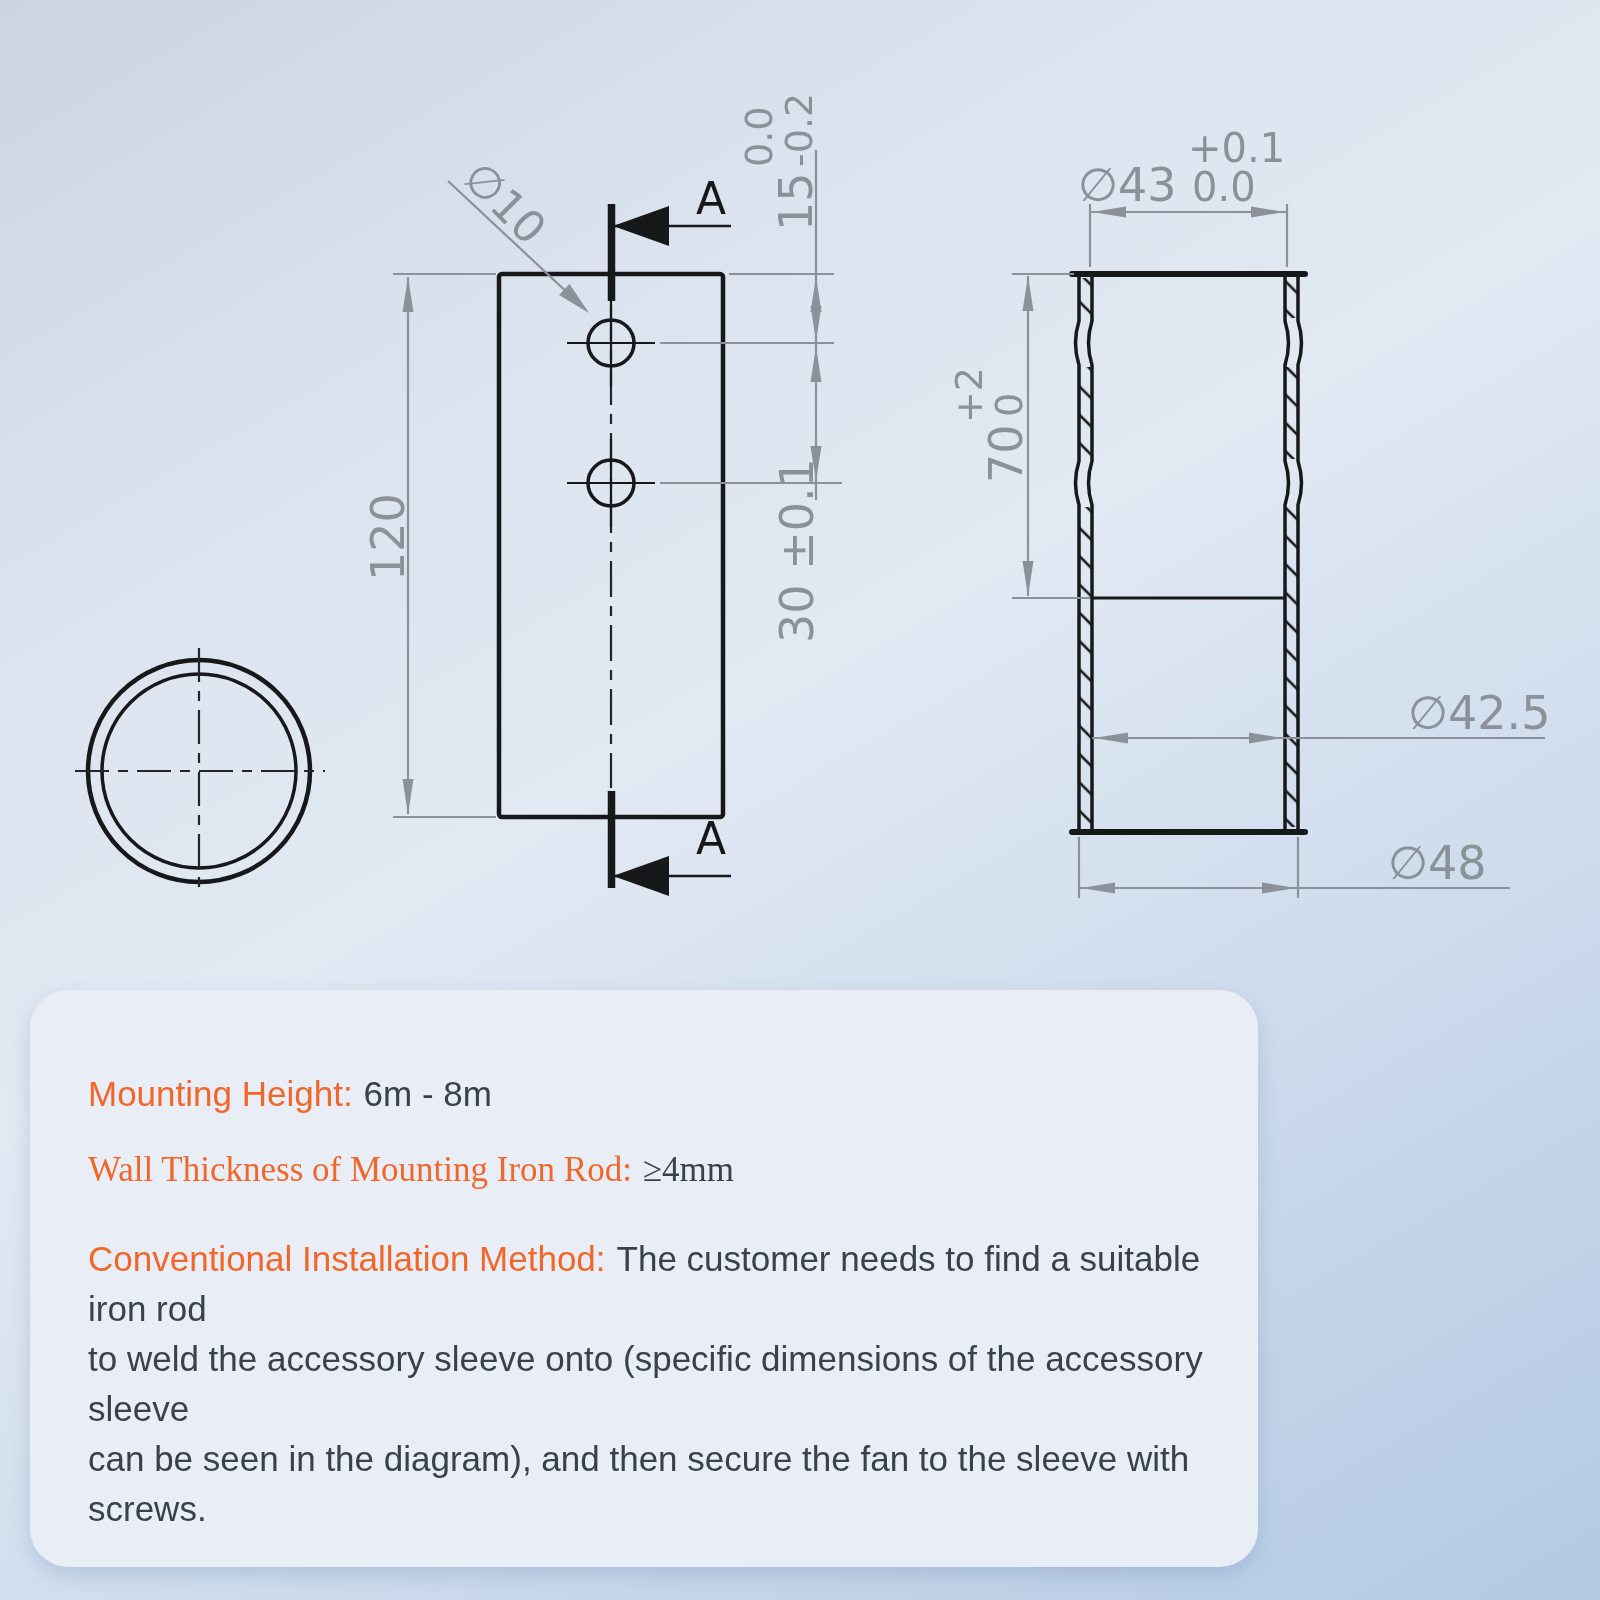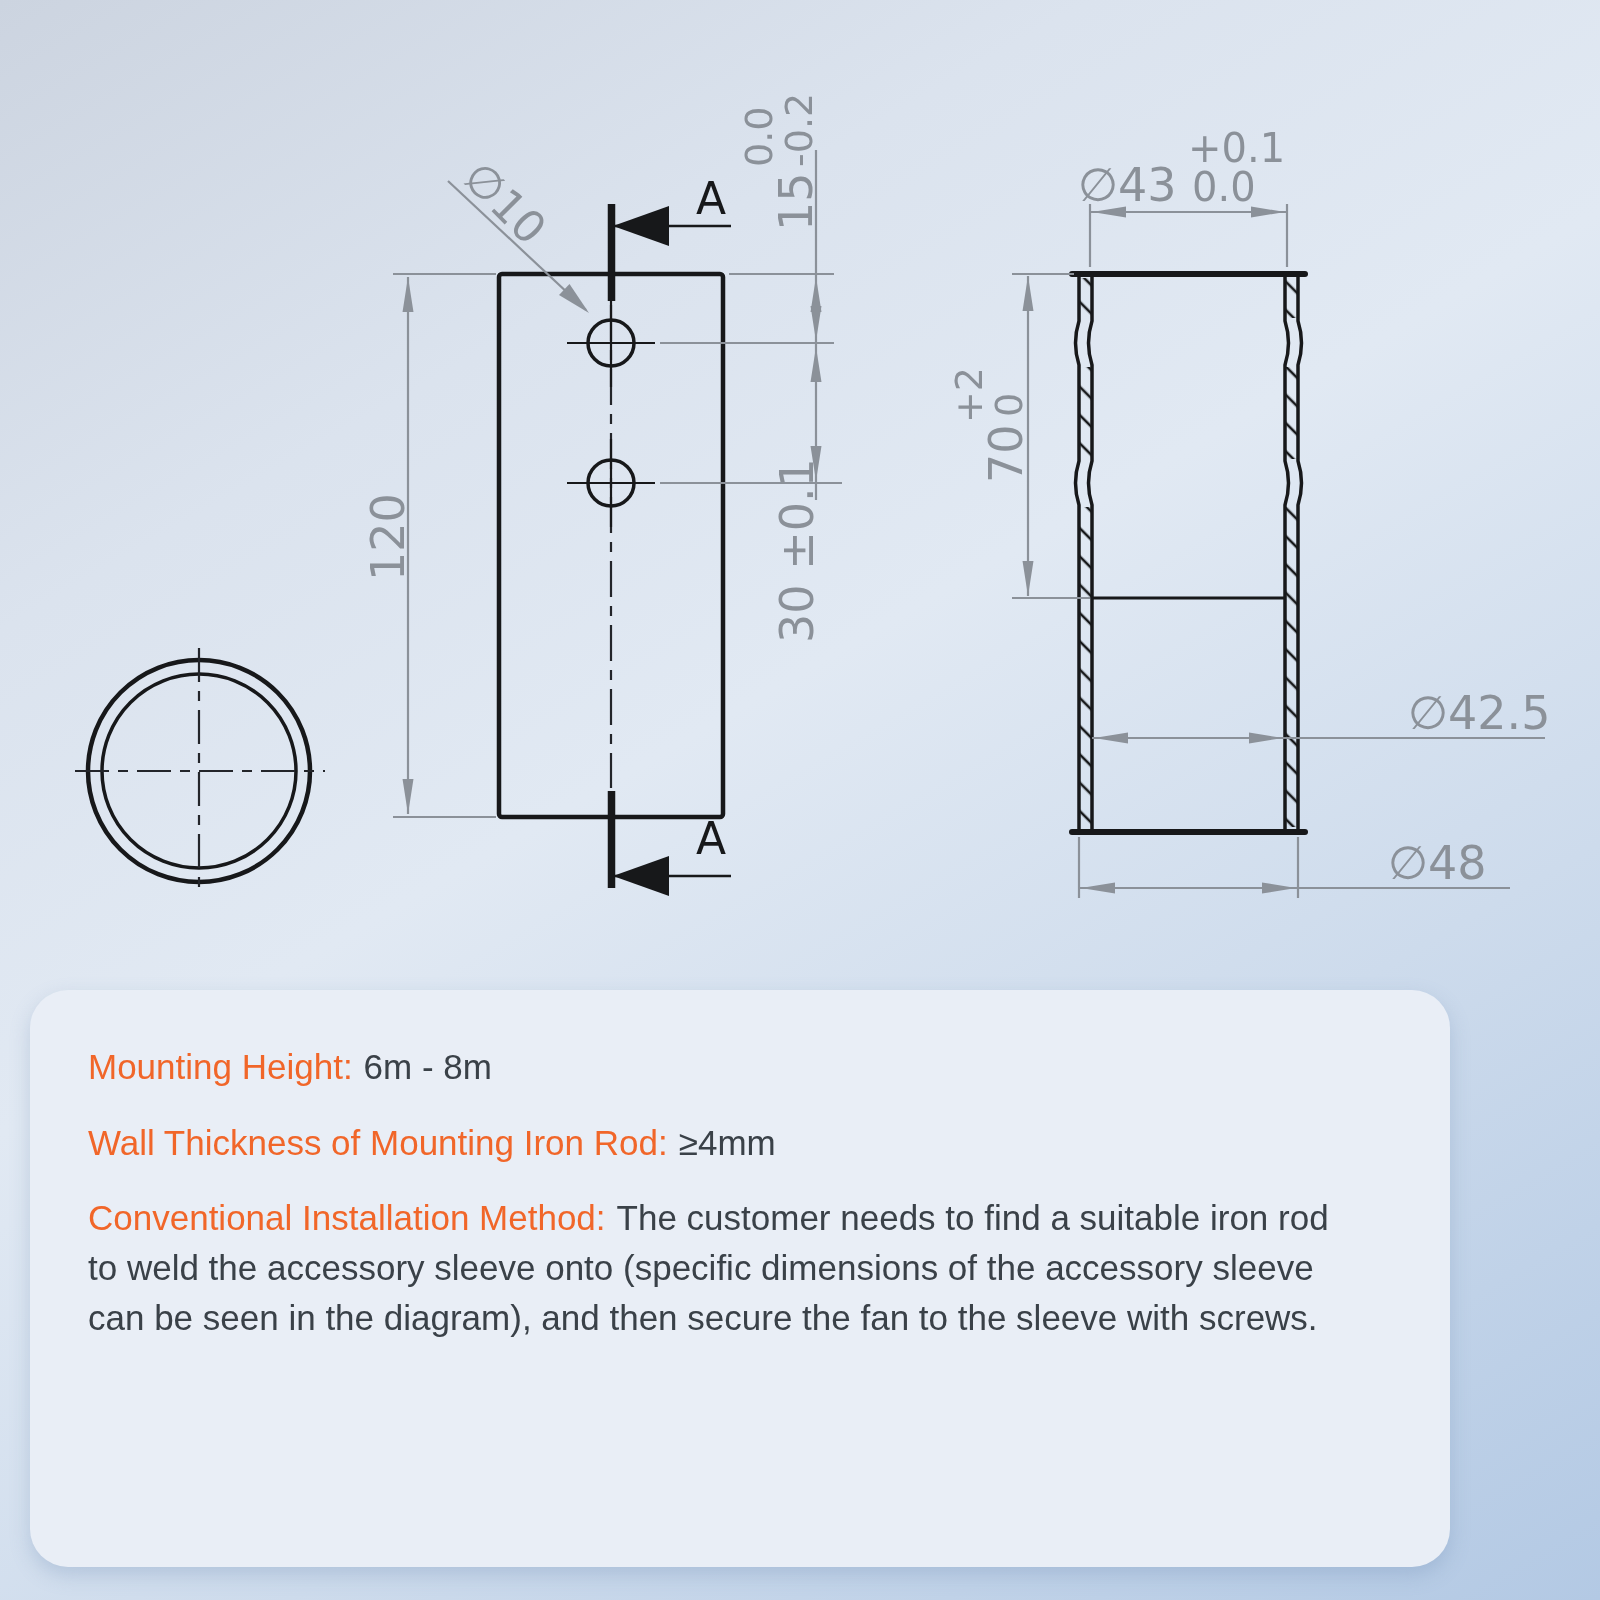--- a/index.html
+++ b/index.html
@@ -7,32 +7,32 @@
     width:1600px;height:1600px;
     font-family:"Liberation Sans", sans-serif;
     background:linear-gradient(150deg,#ccd4e0 0%,#dbe3ee 25%,#e1e9f3 45%,#cddbec 70%,#b3c9e4 100%);
     position:relative;overflow:hidden;
   }
   .stage{position:absolute;inset:0;}
   svg text{font-family:"DejaVu Sans", sans-serif;}
   .dimtxt{fill:#8b9199;}
   .sectxt{fill:#17181a;}
   .panel{
-    position:absolute;left:30px;top:990px;width:1420px;height:577px;
+    position:absolute;left:30px;top:990px;width:1228px;height:577px;
     background:#e9eef6;border-radius:38px;
     box-shadow:0 8px 20px rgba(110,140,180,0.30);
     box-sizing:border-box;
-    padding:52px 55px 0 58px;
+    padding:79px 55px 0 58px;
     color:#3a4148;
   }
   .note{font-size:35px;line-height:50px;margin:0;}
   .note .lbl{color:#f16629;margin-right:11px;}
   .note .val{color:#3a4148;white-space:pre-line;}
   .note.n1{margin-bottom:26px;}
-  .note.n2{margin-bottom:25px;}
+  .note.n2{margin-bottom:39px;font-family:Liberation Serif, serif;}
   .note.n3{margin-bottom:22px;}
 </style>
 </head>
 <body>
 
 <div class="stage">
 <svg width="1600" height="990" viewBox="0 0 1600 990">
   <defs>
     <pattern id="hatch" width="20" height="20" patternUnits="userSpaceOnUse" patternTransform="rotate(-45)">
       <line x1="10" y1="0" x2="10" y2="20" stroke="#17181a" stroke-width="2.6"></line>

